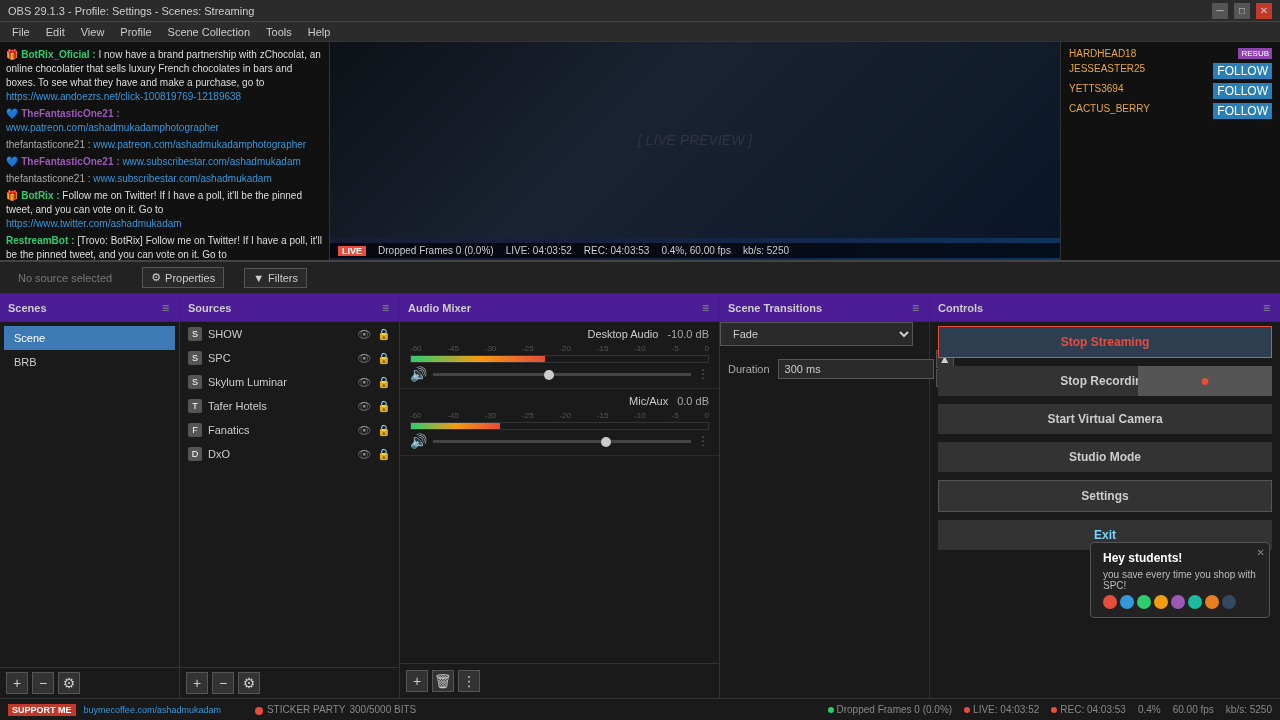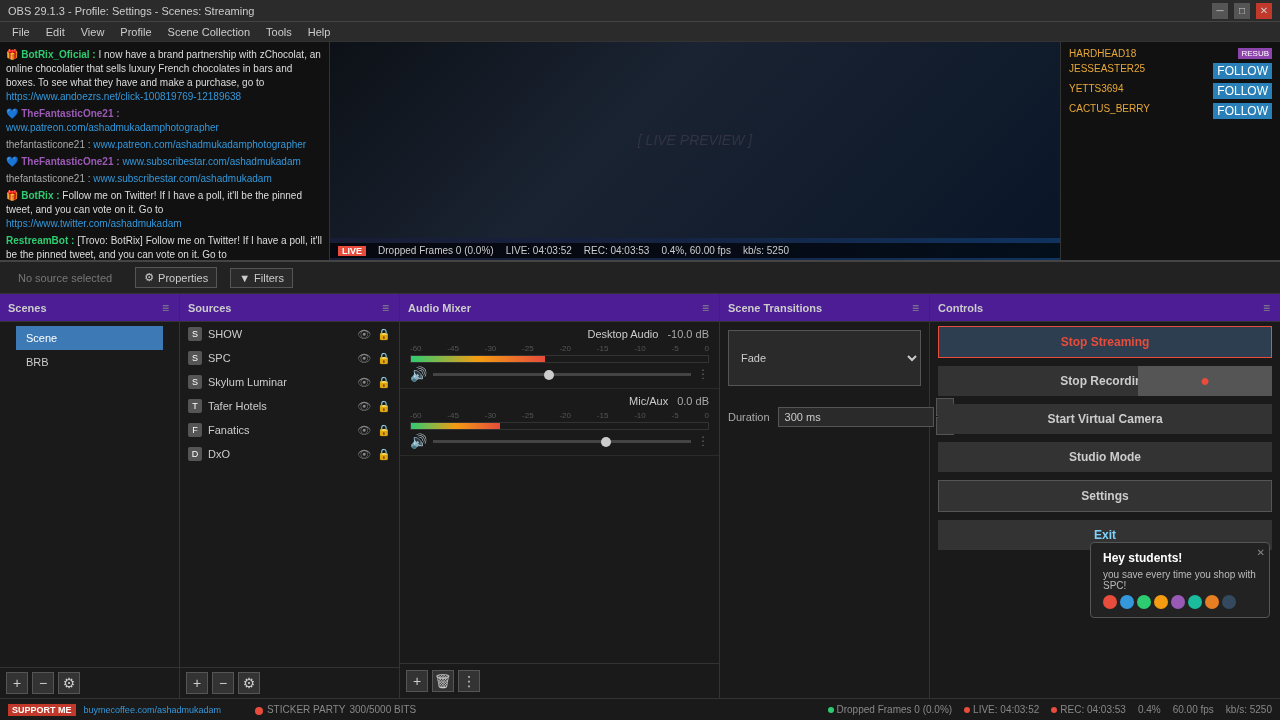--- a/index.html
+++ b/index.html
@@ -147,21 +147,21 @@
       color: #888;
       cursor: pointer;
       font-size: 12px;
       padding: 0 2px;
     }
 
     
     #scenes-panel {
       width: 180px;
     }
-    .scene-list { padding: 4px 16px; }
+    .scene-list { padding: 4px 4px; }
     .scene-item {
       padding: 6px 10px;
       cursor: pointer;
       color: #ccc;
       font-size: 11px;
     }
     .scene-item.active {
       background: #3d7ab5;
       color: #fff;
     }
@@ -274,25 +274,24 @@
       padding: 6px;
       margin-top: auto;
       border-top: 1px solid #333;
     }
 
     
     #transitions-panel {
       width: 210px;
     }
     .transition-select {
-      margin: 8px;
       background: #2a2a2a;
       border: 1px solid #555;
       color: #ccc;
-      padding: 20px 8px;
+      padding: 4px 8px;
       width: calc(100% - 16px);
       font-size: 11px;
     }
     .duration-row {
       display: flex;
       align-items: center;
       gap: 8px;
       padding: 4px 8px;
     }
     .duration-label { font-size: 11px; color: #aaa; }
@@ -442,21 +441,21 @@
       font-size: 11px;
       cursor: pointer;
     }
 
     #properties-bar {
       height: 32px;
       background: #222;
       display: flex;
       align-items: center;
       padding: 0 8px;
-      gap: 13px;
+      gap: 20px;
       border-bottom: 1px solid #333;
     }
 
     .spinner-btn {
       background: #333;
       border: 1px solid #555;
       color: #ccc;
       width: 18px; height: 18px;
       cursor: pointer;
       font-size: 12px;

